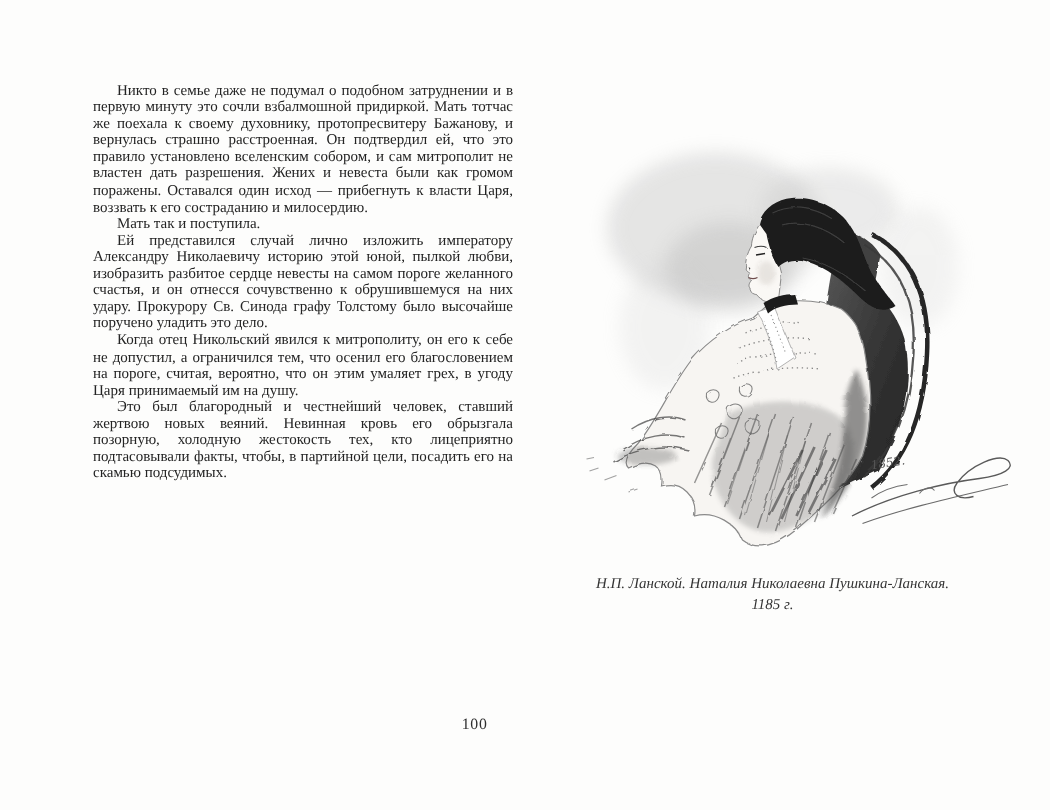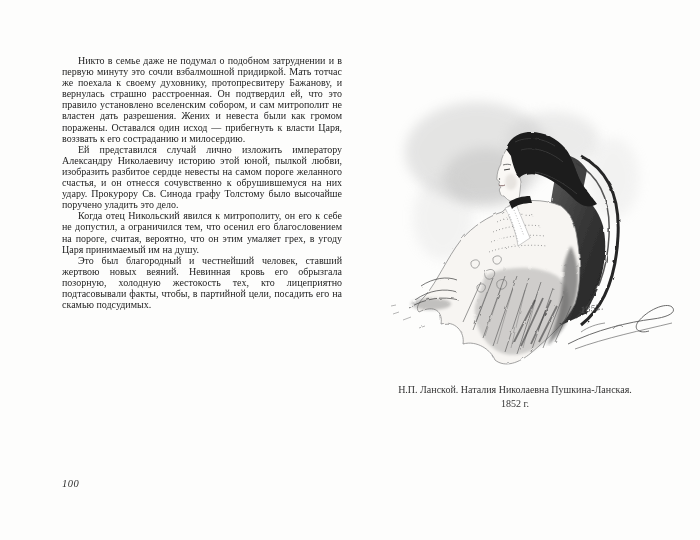--- a/index.html
+++ b/index.html
@@ -11,41 +11,42 @@
     -webkit-font-smoothing:antialiased;
   }
   
   .text-col {
     position:absolute; left:62px; top:55px; width:280px;
     text-align:justify; font-size:10px; line-height:11.1px;
     color:#242424; hyphens:auto;
   }
   .text-col p { margin:0; text-indent:16px; }
   .page-number {
-    position:absolute; left:62px; top:478px; width:280px;
-    text-align:left; font-style:italic; font-size:10.5px;
+    position:absolute; left:45px; top:478px; width:280px;
+    text-align:right; font-size:10.5px;
     letter-spacing:0.5px; color:#2e2e2e;
   }
   
   .portrait {
     position:absolute; left:385px; top:86px; width:305px; height:292px;
   }
   .caption {
     position:absolute; left:365px; top:383px; width:300px;
-    text-align:center; font-size:10px; line-height:14px; color:#343434;
+    text-align:center; font-size:10px; line-height:14px; color:#343434;font-style:italic;
   }
   .caption div { margin:0; }
 </style>
 </head>
 <body>
 
 <div class="spread">
 
   <div class="text-col">
     <p>Никто в семье даже не подумал о подобном затруднении и в первую минуту это сочли взбалмошной придиркой. Мать тотчас же поехала к своему духовнику, протопресвитеру Бажанову, и вернулась страшно расстроенная. Он подтвердил ей, что это правило установлено вселенским собором, и сам митрополит не властен дать разрешения. Жених и невеста были как громом поражены. Оставался один исход — прибегнуть к власти Царя, воззвать к его состраданию и милосердию.</p>
+    <p>Мать так и поступила.</p>
     <p>Ей представился случай лично изложить императору Александру Николаевичу историю этой юной, пылкой любви, изобразить разбитое сердце невесты на самом пороге желанного счастья, и он отнесся сочувственно к обрушившемуся на них удару. Прокурору Св. Синода графу Толстому было высочайше поручено уладить это дело.</p>
     <p>Когда отец Никольский явился к митрополиту, он его к себе не допустил, а ограничился тем, что осенил его благословением на пороге, считая, вероятно, что он этим умаляет грех, в угоду Царя принимаемый им на душу.</p>
     <p>Это был благородный и честнейший человек, ставший жертвою новых веяний. Невинная кровь его обрызгала позорную, холодную жестокость тех, кто лицеприятно подтасовывали факты, чтобы, в партийной цели, посадить его на скамью подсудимых.</p>
   </div>
   <div class="page-number">100</div>
 
   <svg class="portrait" viewBox="0 0 305 292" xmlns="http://www.w3.org/2000/svg">
     <defs>
       <filter id="blur6" x="-40%" y="-40%" width="180%" height="180%">
         <feGaussianBlur stdDeviation="6"></feGaussianBlur>
@@ -142,16 +143,16 @@
       <text x="196" y="227" font-family="DejaVu Serif, serif" font-size="8" font-style="italic" fill="#555" transform="rotate(-9 196 227)">1852.</text>
       <path d="M183 258 C 210 244, 244 236, 268 233 C 284 231, 292 226, 287 221
                C 281 216, 262 224, 253 236 C 248 243, 254 248, 264 245" stroke="#5a5a5a" stroke-width="0.9" fill="none"></path>
       <path d="M190 263 C 220 252, 258 244, 287 237" stroke="#6a6a6a" stroke-width="0.7" fill="none"></path>
       <path d="M196 246 C 203 241, 212 238, 220 237 M228 243 c 3 -4 8 -5 10 -2" stroke="#6f6f6f" stroke-width="0.7" fill="none"></path>
     </g>
   </svg>
 
   <div class="caption">
     <div>Н.П. Ланской. Наталия Николаевна Пушкина-Ланская.</div>
-    <div>1852 г.</div>
+    <div>1185 г.</div>
   </div>
 
 </div>
 
 </body></html>

